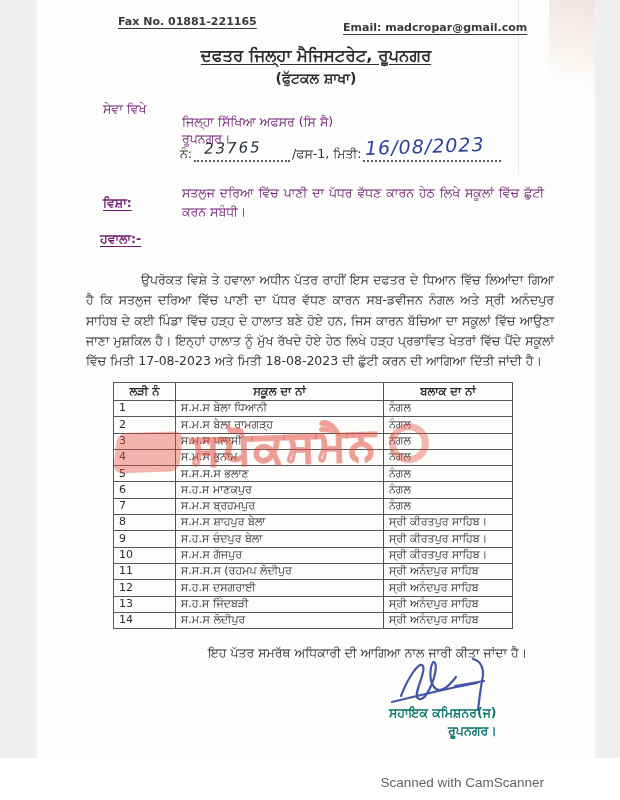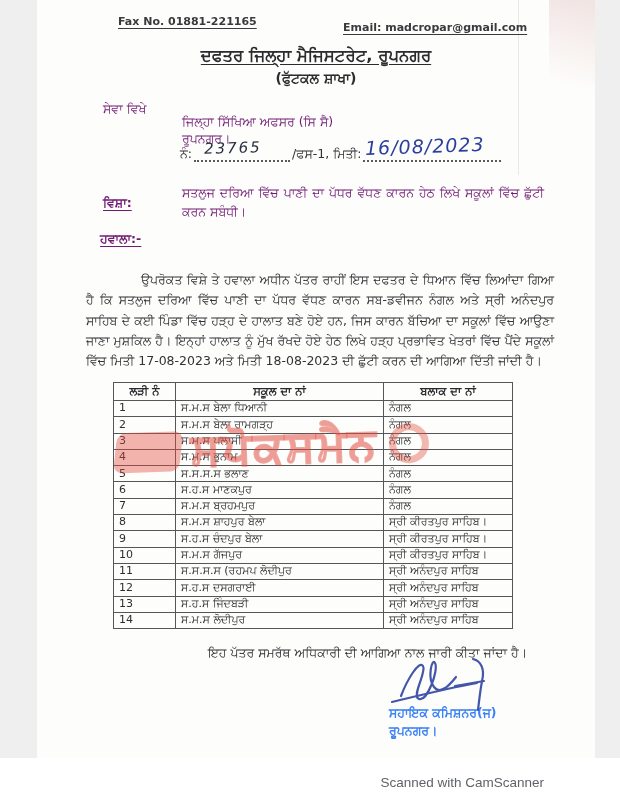--- a/index.html
+++ b/index.html
@@ -73,21 +73,21 @@
     font-size:43px;font-weight:bold;letter-spacing:3px;
     color:rgba(224,77,62,0.12);
     -webkit-text-stroke:1.8px rgba(224,77,62,0.48);
     white-space:nowrap;
   }
   .wm-ring{
     width:26px;height:26px;border-radius:50%;
     border:7px solid rgba(224,77,62,0.40);
   }
   .closing{font-size:12.5px;color:#323236;}
-  .signatory{font-size:12.5px;font-weight:600;color:#3b82f6;line-height:18px;}
+  .signatory{font-size:12.5px;font-weight:600;color:#0f766e;line-height:18px;text-align:right;}
   .scanner-bar{
     position:absolute;left:0;top:758px;width:620px;height:42px;background:#ffffff;
   }
   .scanner-credit{
     position:absolute;right:76px;top:17px;
     font-size:13.5px;color:#5f6368;font-family:"Liberation Sans","DejaVu Sans",sans-serif;
   }
 </style>
 </head>
 <body>

